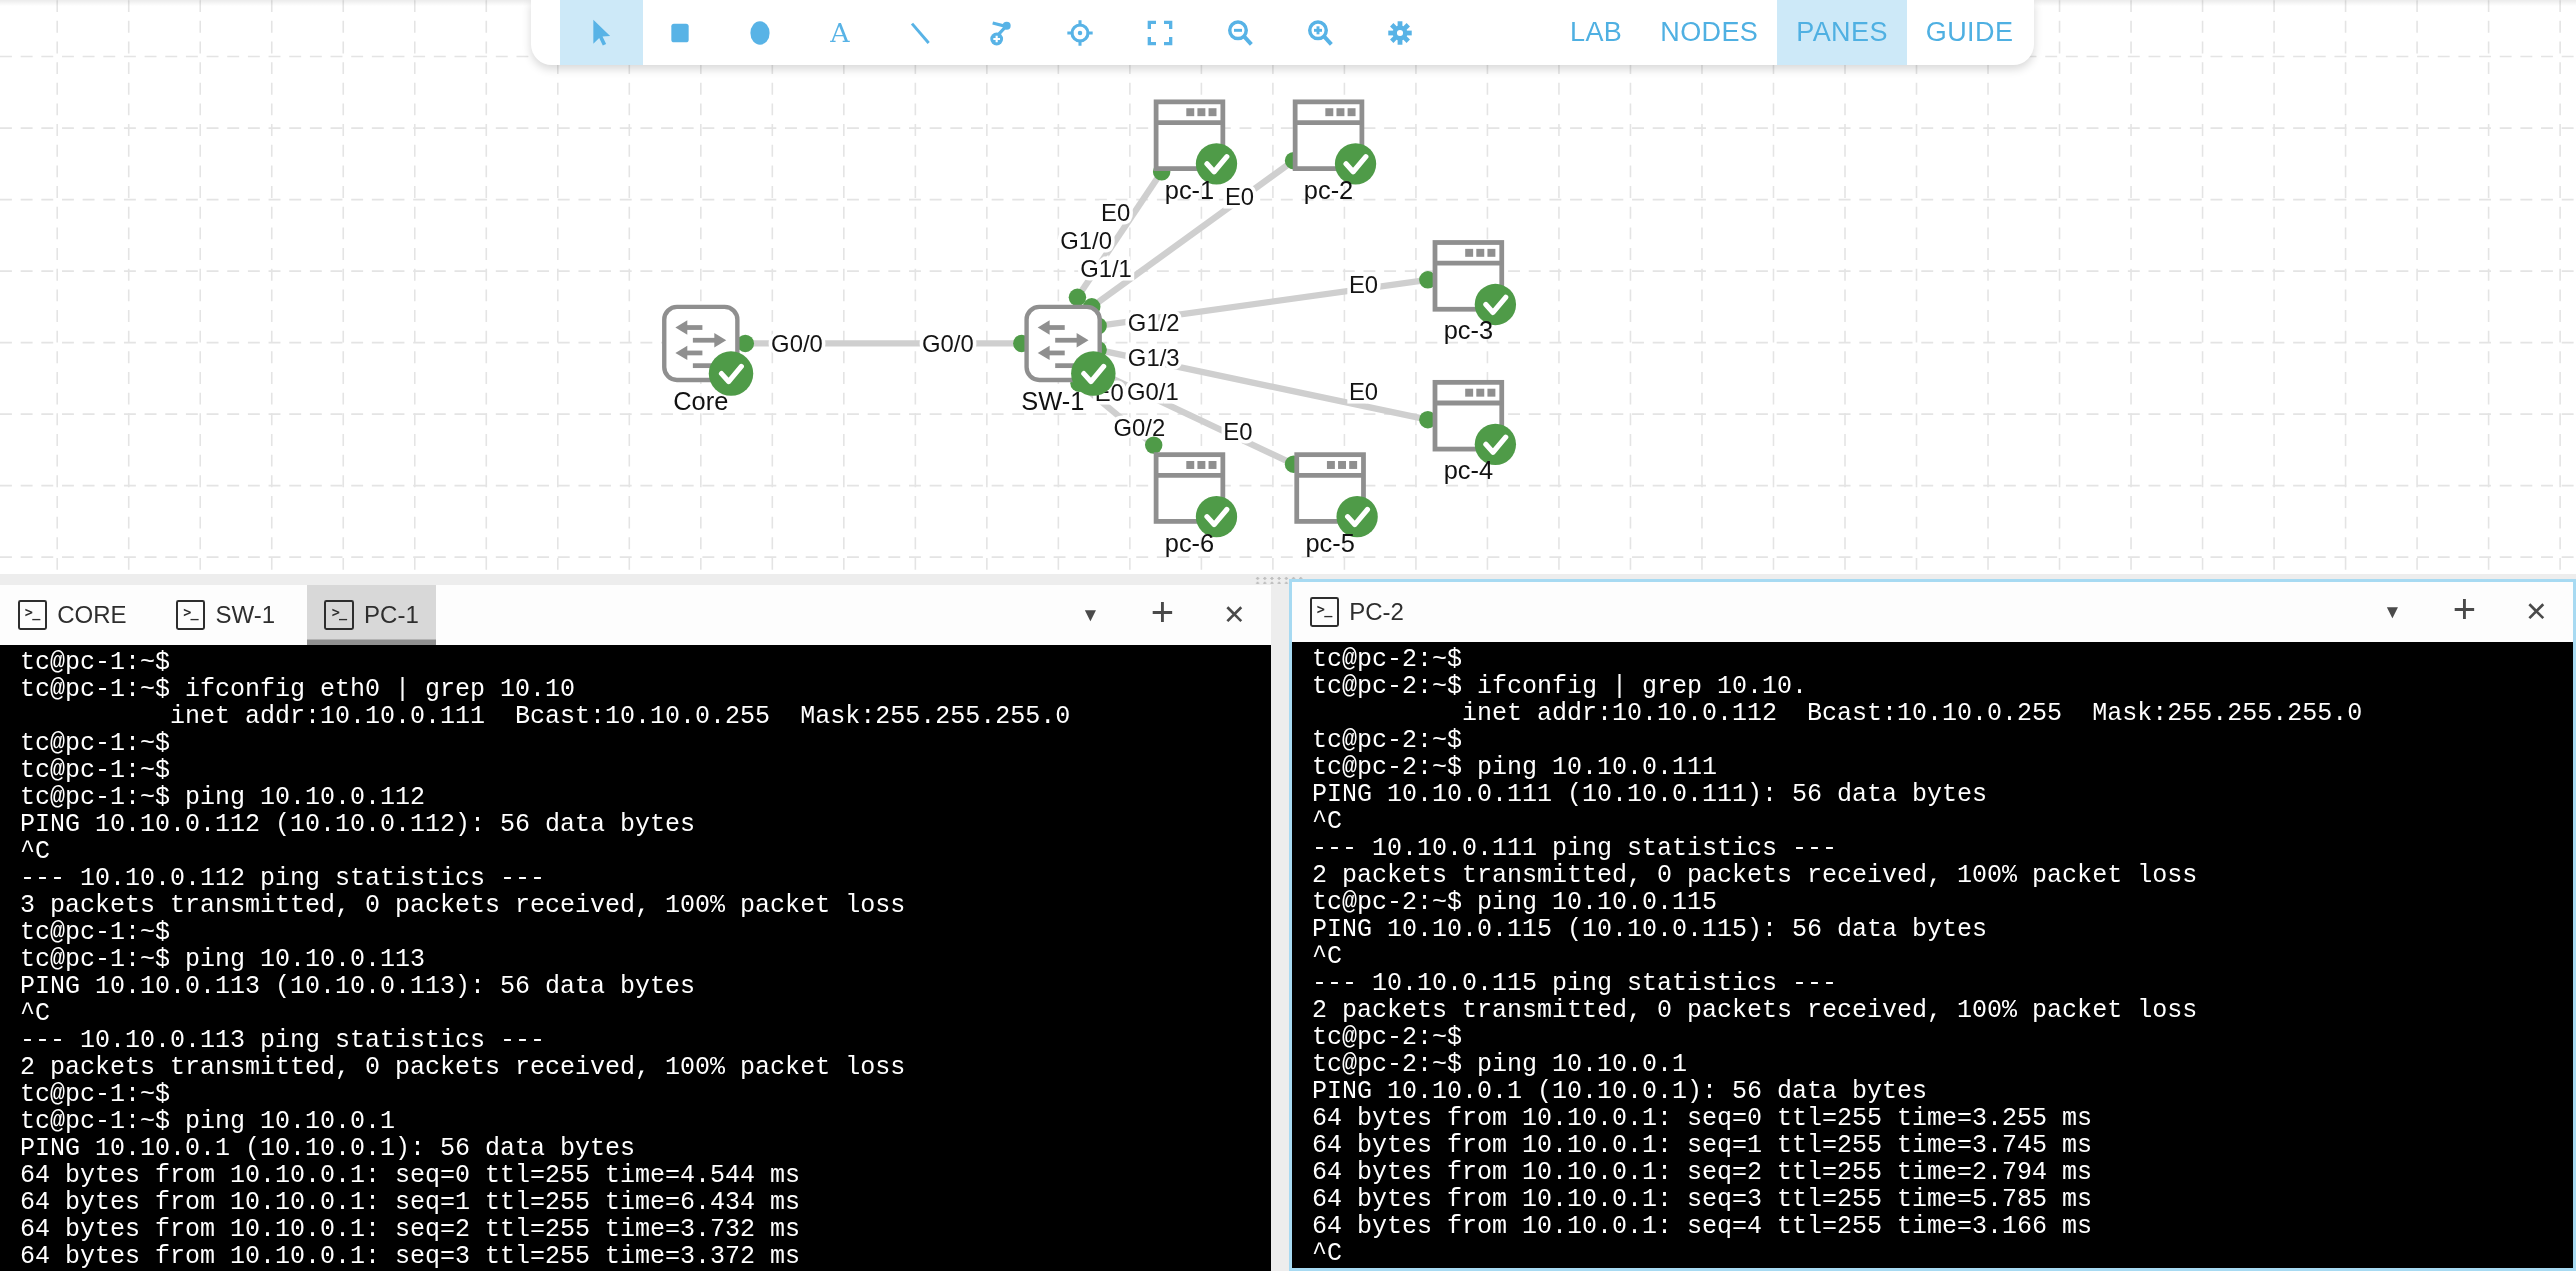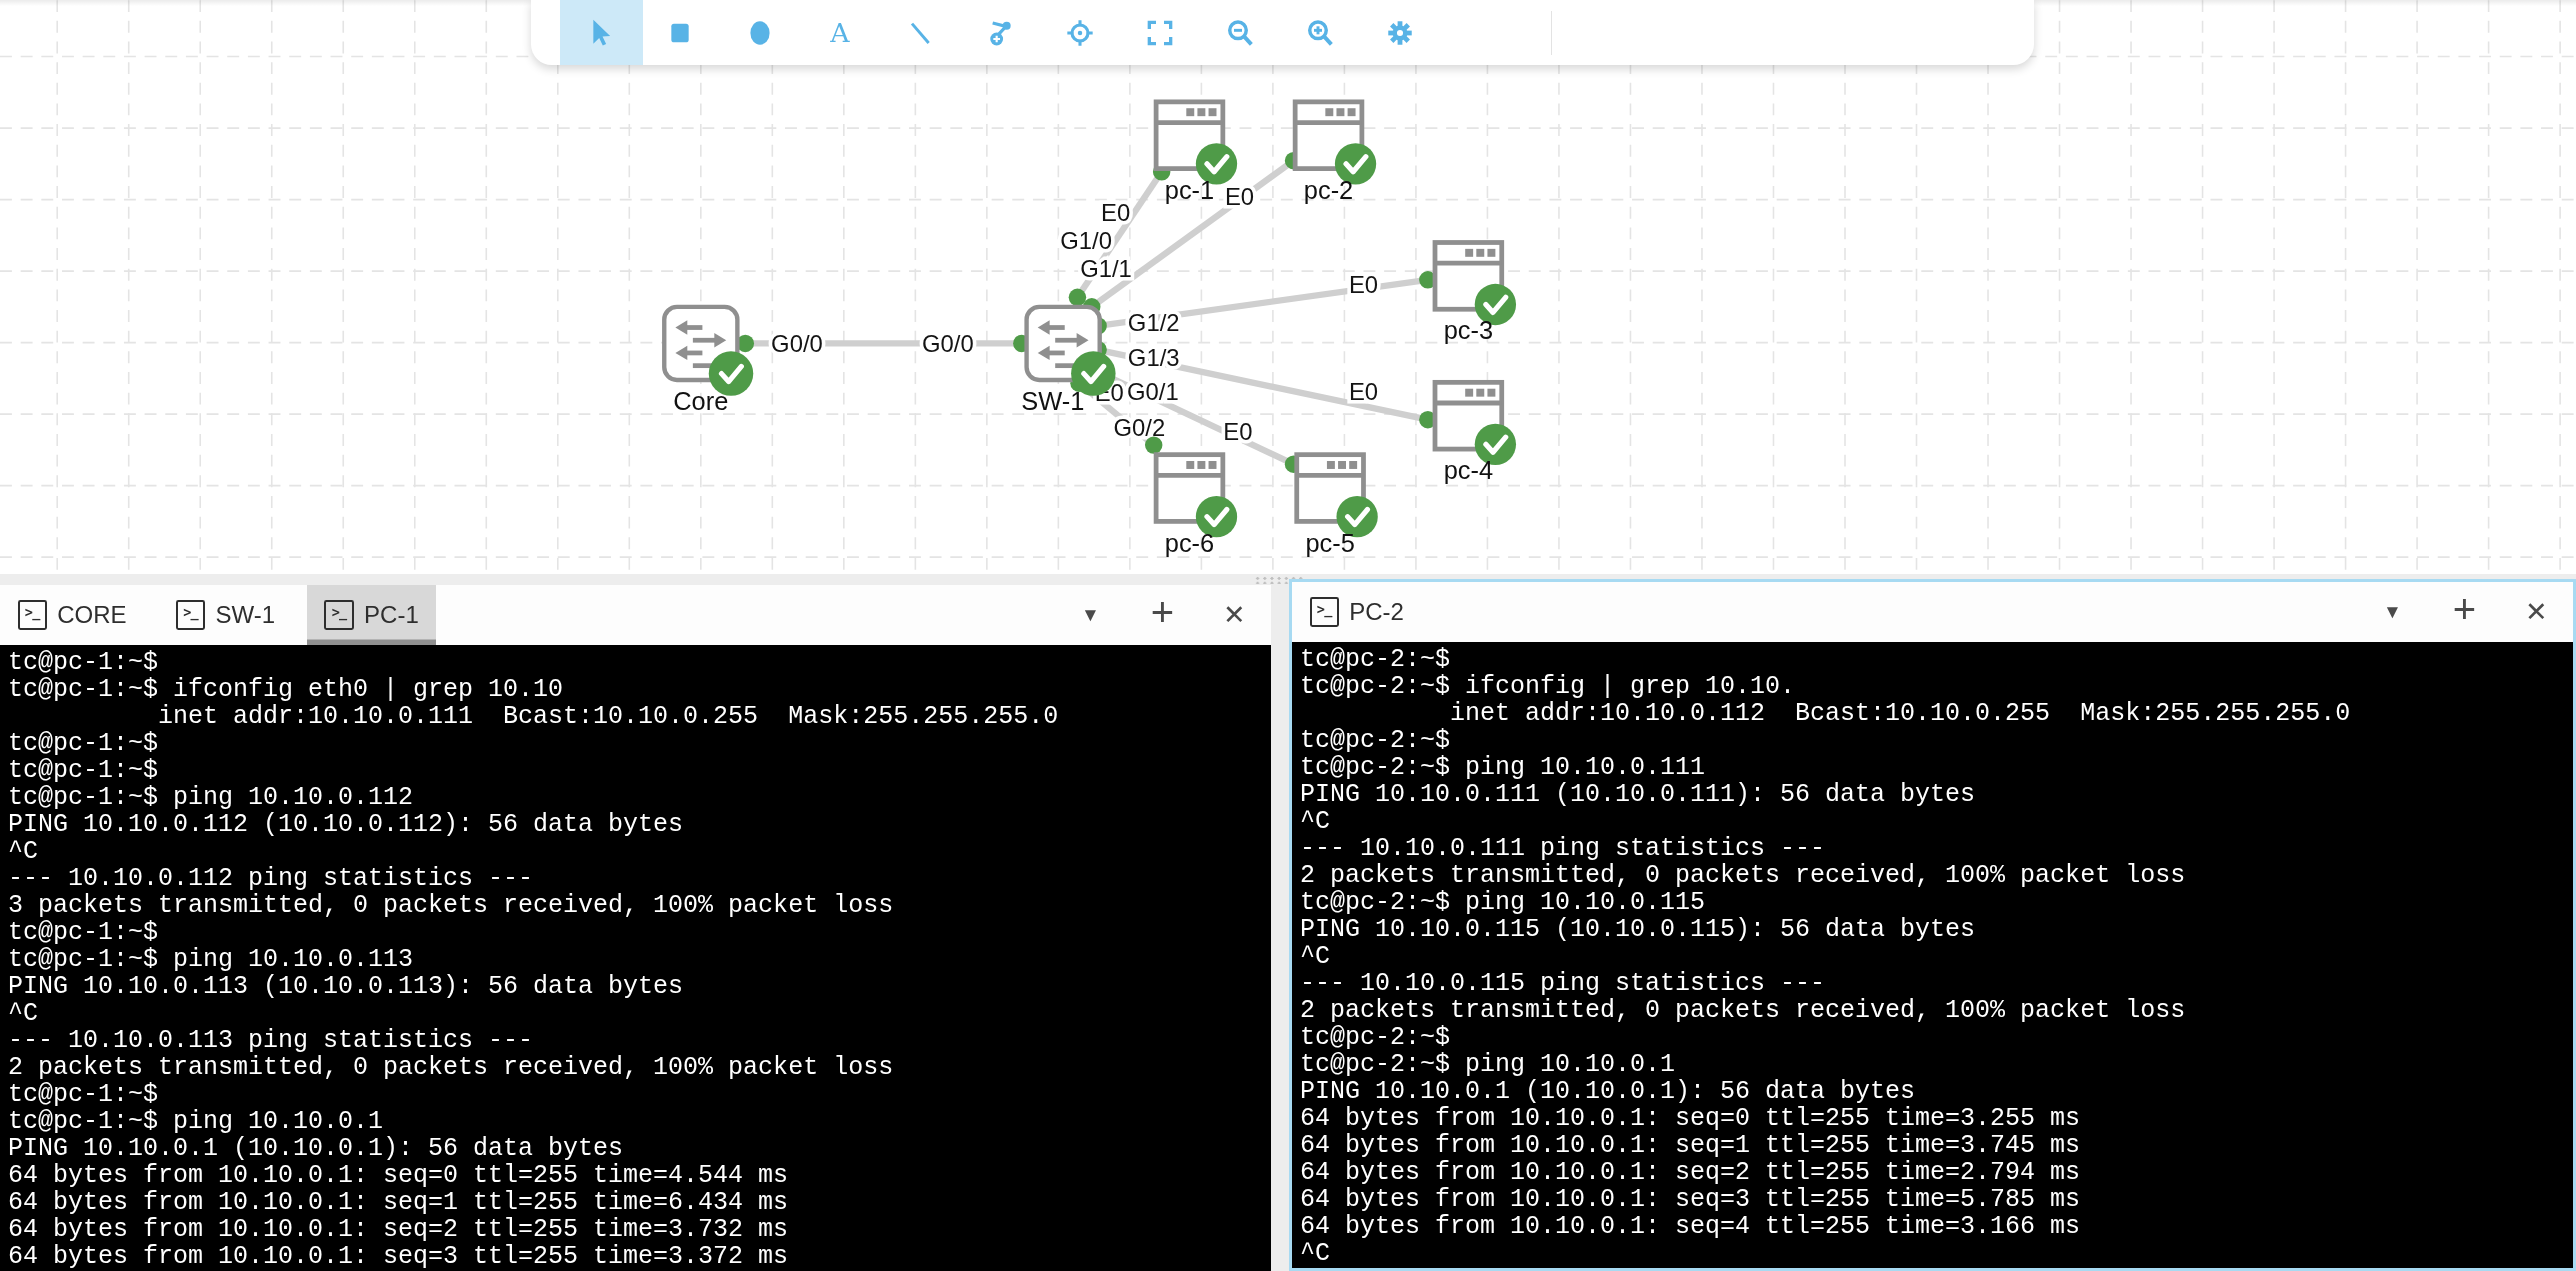--- a/index.html
+++ b/index.html
@@ -44,21 +44,21 @@
   .ticon{width:25.4px;height:25.4px;border:2.4px solid #2e2e2e;border-radius:2.4px;flex:0 0 auto;
        font:bold 13.5px/20.7px "DejaVu Sans Mono",monospace;letter-spacing:-0.8px;text-align:center;color:#2e2e2e;}
   .term-ctrls{margin-left:auto;display:flex;align-items:center;gap:40px;margin-right:20.7px;}
   .tctl{width:32px;height:44px;display:flex;align-items:center;justify-content:center;
        background:none;border:none;color:#4a4a4a;cursor:pointer;padding:0;}
   .tctl.caret{font-size:19px;}
   .tctl.plus{font-size:40px;font-weight:300;padding-bottom:4.8px;}
   .tctl.close{font-size:27px;}
   .term-body{position:absolute;left:0;right:0;top:60px;bottom:0;background:#000;color:#fff;
        font-family:"Liberation Mono",monospace;font-size:25px;line-height:27px;
-       padding:4px 0 0 8px;white-space:pre;overflow:hidden;}
+       padding:4px 0 0 20px;white-space:pre;overflow:hidden;}
 </style>
 </head>
 <body>
 
 <div class="canvas">
   <svg id="topo" width="2576" height="574" viewBox="0 0 3242 722">
       <g stroke="#e4e4e4" stroke-width="2" stroke-dasharray="15 11">
         <line x1="72" y1="0" x2="72" y2="722"></line>
         <line x1="162" y1="0" x2="162" y2="722"></line>
         <line x1="252" y1="0" x2="252" y2="722"></line>
@@ -312,20 +312,26 @@
         <line x1="5.8" y1="18.2" x2="8.5" y2="15.5"></line>
           <line x1="15.5" y1="8.5" x2="18.2" y2="5.8"></line>
       </g>
       <circle cx="12" cy="12" r="5.6" fill="#58b3e6"></circle>
       <circle cx="12" cy="12" r="2.3" fill="#fff"></circle>
     </svg>
   </button>
 
   <div class="tb-sep"></div>
 
+  <div class="tb-tabs">
+    <button class="tb-tab">LAB</button>
+    <button class="tb-tab">NODES</button>
+    <button class="tb-tab active">PANES</button>
+    <button class="tb-tab">GUIDE</button>
+  </div>
 </div>
 
 <div class="hsplit">
   <div class="handle"></div>
 </div>
 <div class="vsplit"></div>
 
 <div class="pane pane-left">
   <div class="term-header">
     <button class="term-tab">

